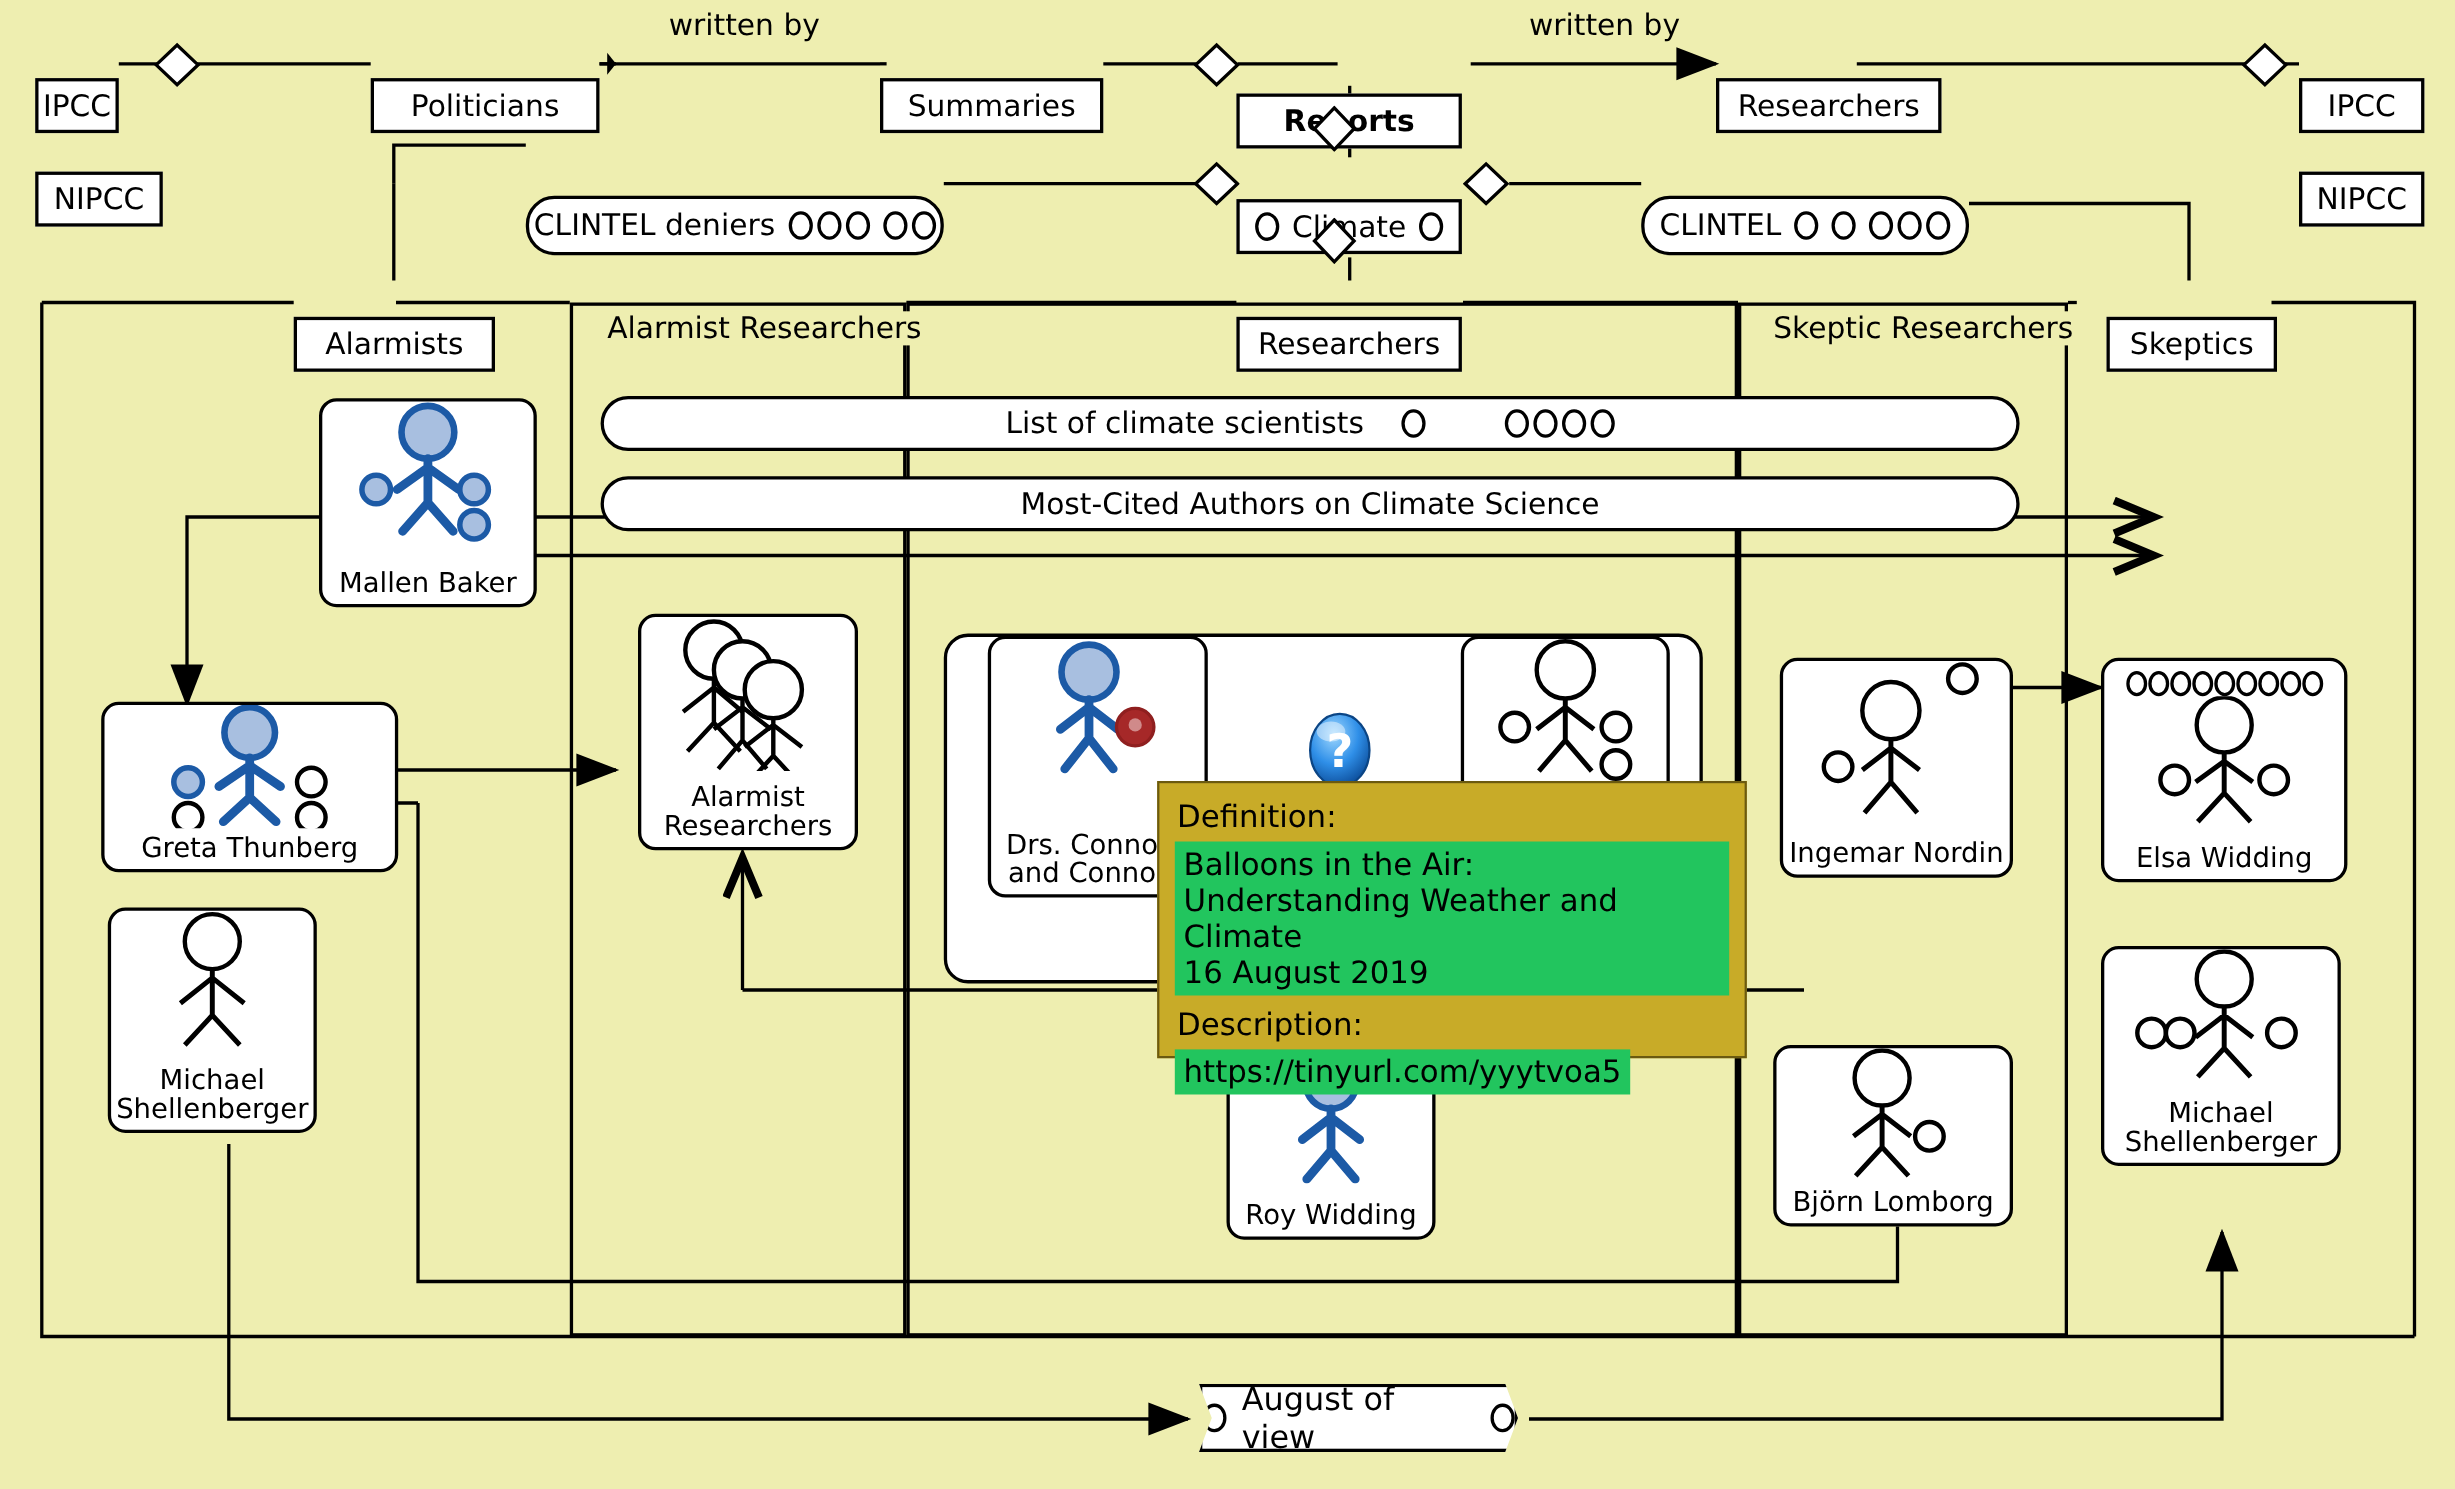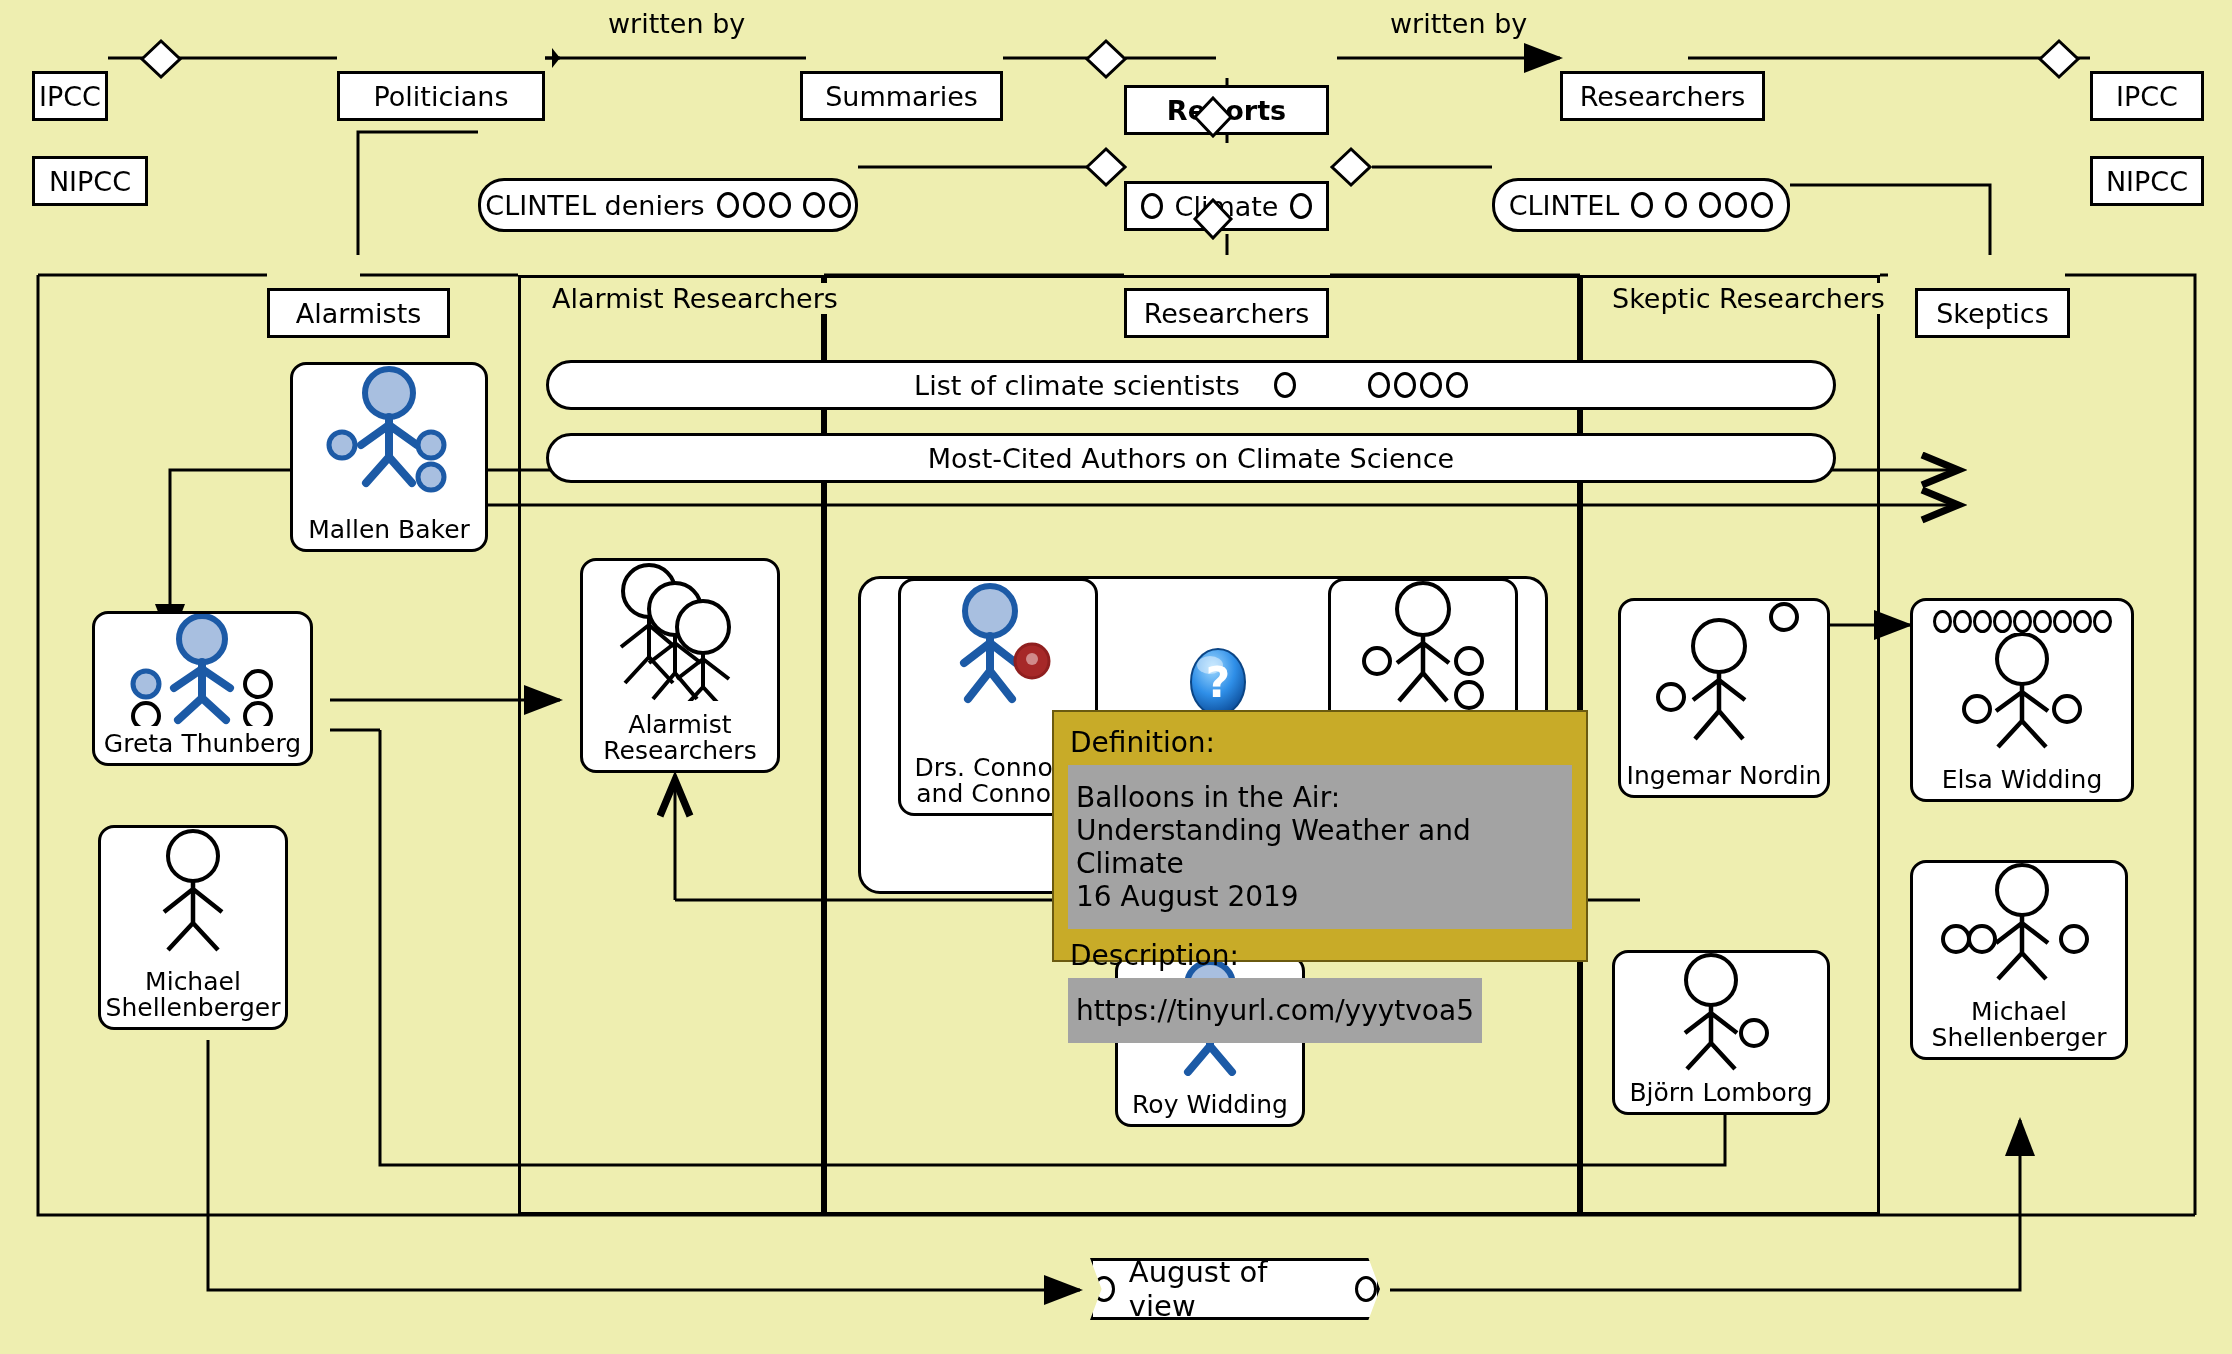--- a/index.html
+++ b/index.html
@@ -69,21 +69,21 @@
     position:absolute;
     background:#c8ab28;
     border:2px solid #6b5a10;
     box-sizing:border-box;
     z-index:60;
     padding:10px 14px 14px 14px;
     font-size:28px;color:#000;
   }
   #tooltip .tlabel{font-size:28px;margin:4px 0 6px 2px;}
   #tooltip .tvalue{
-    background:#a3a3a3;padding:16px 8px;font-size:28px;line-height:1.18;
+    background:#22c55e;padding:4px 8px;font-size:28px;line-height:1.18;
     white-space:pre-line;display:inline-block;
   }
   #tooltip .tvalue.full{display:block;}
 
   
   .circrow{display:inline-flex;align-items:center;gap:4px;vertical-align:middle;}
   .oc{
     display:inline-block;width:22px;height:26px;border:3px solid #000;
     border-radius:50%;box-sizing:border-box;
   }
@@ -314,21 +314,21 @@
     <svg class="fig" width="150" height="130" viewBox="0 0 150 130">
       <circle cx="75" cy="28" r="24" fill="#a8bfe0" stroke="#1c5aa6" stroke-width="6"></circle>
       <path d="M75 52 L75 92 M75 60 L47 80 M75 60 L103 80 M75 92 L52 118 M75 92 L98 118" stroke="#1c5aa6" stroke-width="8" fill="none" stroke-linecap="round"></path>
       <circle cx="28" cy="80" r="13" fill="#a8bfe0" stroke="#1c5aa6" stroke-width="5"></circle>
       <circle cx="117" cy="80" r="13" fill="#a8bfe0" stroke="#1c5aa6" stroke-width="5"></circle>
       <circle cx="117" cy="112" r="13" fill="#a8bfe0" stroke="#1c5aa6" stroke-width="5"></circle>
     </svg>
     <div class="pname">Mallen Baker</div>
   </div>
 
-  <div class="person" style="left:92px;top:611px;width:221px;height:155px;">
+  <div class="person" style="left:92px;top:638px;width:270px;height:155px;">
     <svg class="fig" width="185" height="112" viewBox="0 0 185 112">
       <circle cx="92" cy="25" r="23" fill="#a8bfe0" stroke="#1c5aa6" stroke-width="6"></circle>
       <path d="M92 48 L92 84 M92 55 L64 74 M92 55 L120 74 M92 84 L68 106 M92 84 L116 106" stroke="#1c5aa6" stroke-width="8" fill="none" stroke-linecap="round"></path>
       <circle cx="36" cy="70" r="13" fill="#a8bfe0" stroke="#1c5aa6" stroke-width="5"></circle>
       <circle cx="36" cy="102" r="13" fill="none" stroke="#000" stroke-width="4"></circle>
       <circle cx="148" cy="70" r="13" fill="none" stroke="#000" stroke-width="4"></circle>
       <circle cx="148" cy="102" r="13" fill="none" stroke="#000" stroke-width="4"></circle>
     </svg>
     <div class="pname">Greta Thunberg</div>
   </div>

